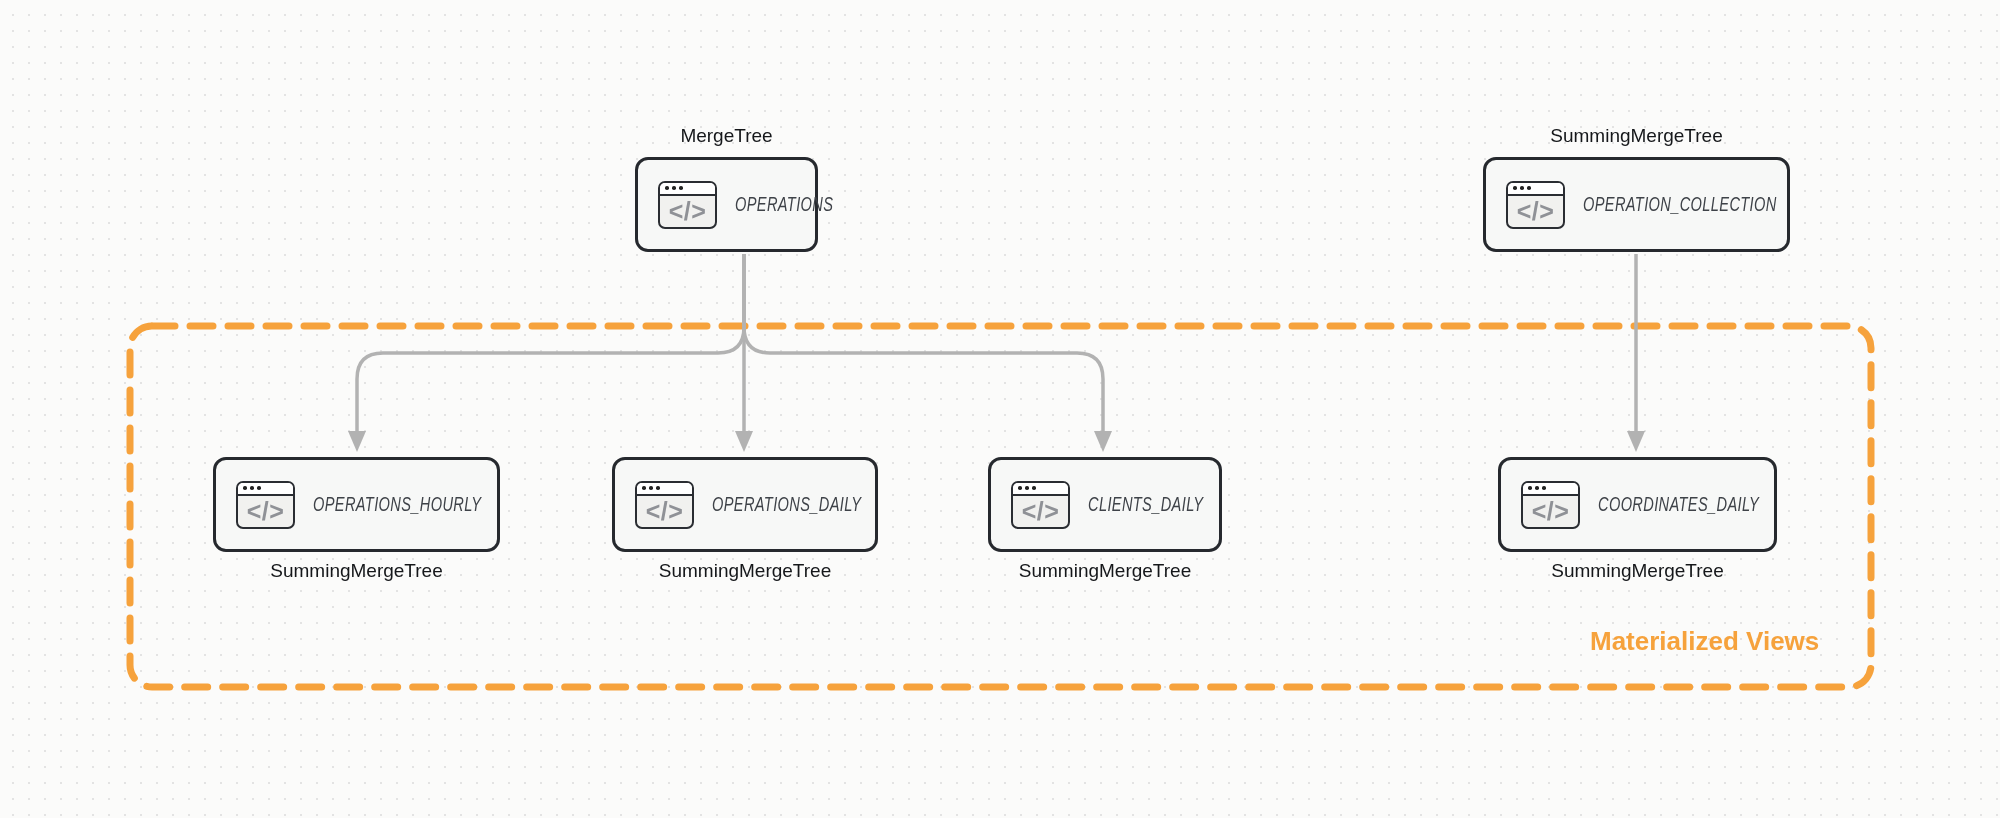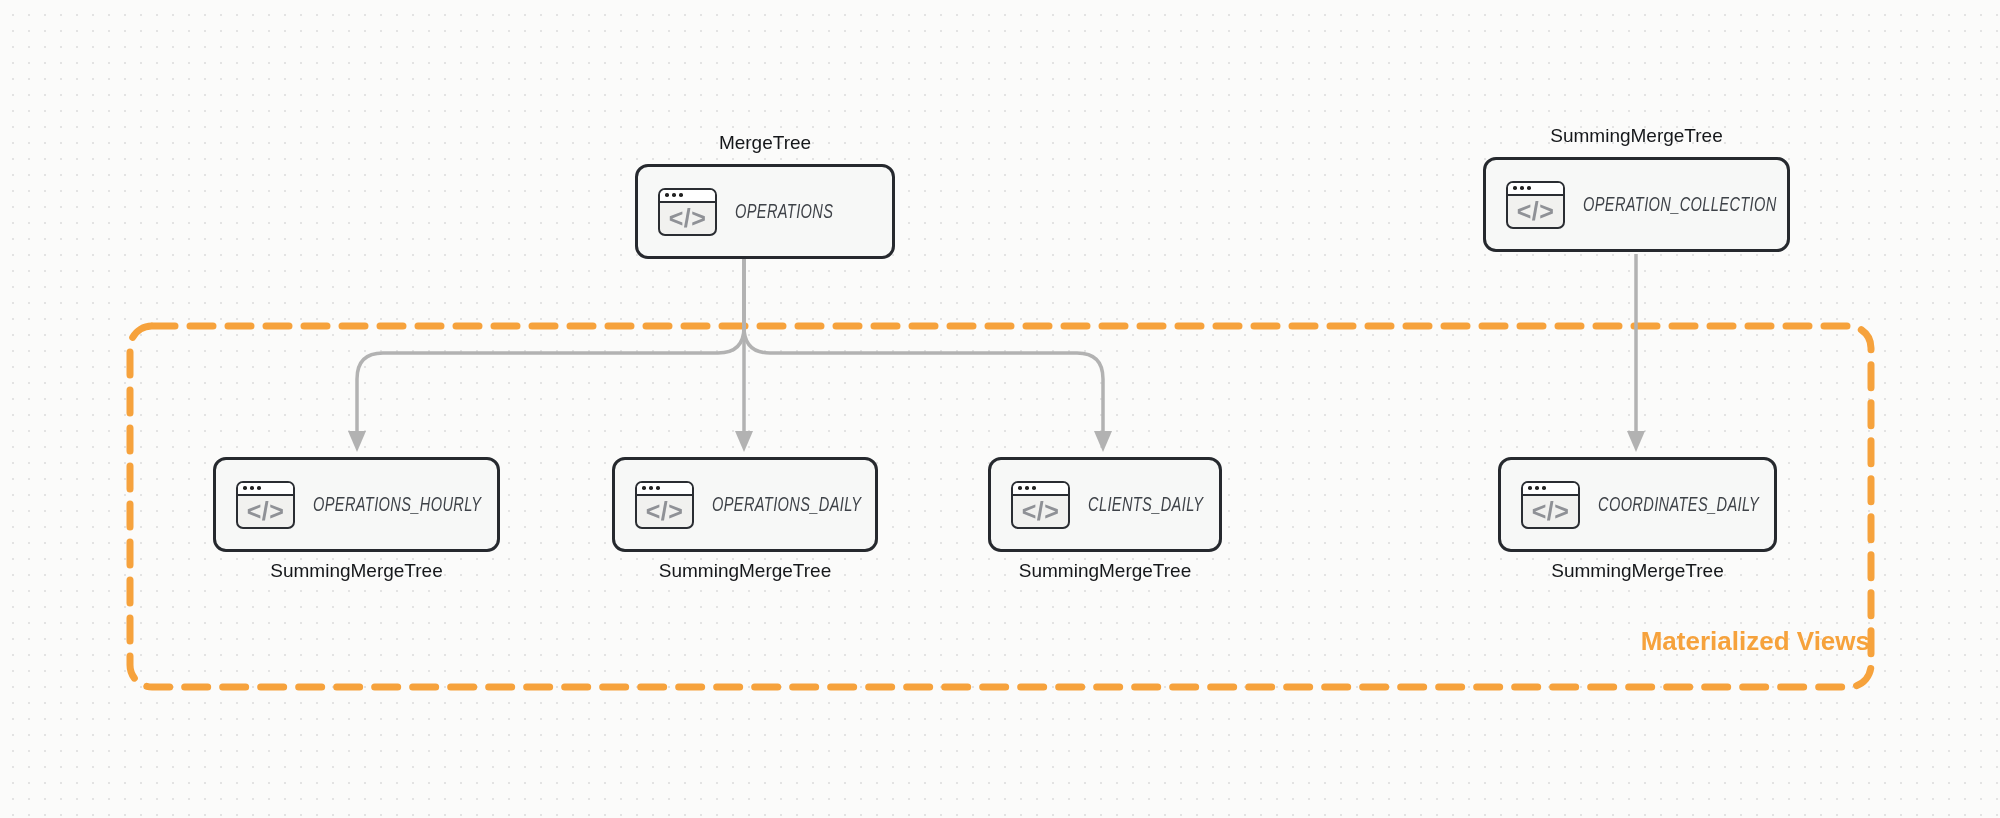--- a/index.html
+++ b/index.html
@@ -22,21 +22,21 @@
   .group-rect {
     fill: none; stroke: #F6A23C; stroke-width: 7;
     stroke-dasharray: 23 15; stroke-linecap: round;
   }
 
   .node {
     position: absolute; height: 95px; box-sizing: border-box;
     background: #F7F8F7; border: 3.5px solid #26292E; border-radius: 13px;
     display: flex; align-items: center; padding-left: 20px;
   }
-  .n-operations   { left: 635px;  top: 157px; width: 260px; margin-top: 7px; }
+  .n-operations   { left: 635px;  top: 157px; width: 183px; }
   .n-collection   { left: 1483px; top: 157px; width: 307px; }
   .n-hourly       { left: 213px;  top: 457px; width: 287px; }
   .n-daily        { left: 612px;  top: 457px; width: 266px; }
   .n-clients      { left: 988px;  top: 457px; width: 234px; }
   .n-coordinates  { left: 1498px; top: 457px; width: 279px; }
 
   .engine {
     position: absolute; left: 50%; transform: translateX(-50%);
     white-space: nowrap; font-size: 19px; color: #15171A; line-height: 24px;
   }
@@ -59,21 +59,21 @@
     color: #8F9196; font-weight: bold; font-size: 25px; letter-spacing: 0.5px;
     line-height: 1;
   }
   .title {
     margin-left: 18px; font-size: 20px; font-style: italic; color: #3E4248;
     white-space: nowrap; letter-spacing: 0.5px;
     transform: scaleX(0.73); transform-origin: left center;
   }
   .group-label {
     position: absolute; left: 1590px; top: 626px; width: 280px;
-    text-align: right; font-size: 26px; font-weight: 600; color: #F6A23C;
+    text-align: left; font-size: 26px; font-weight: 600; color: #F6A23C;
     white-space: nowrap;
   }
 </style>
 </head>
 <body>
 
 <div class="canvas">
 
   <svg class="overlay" viewBox="0 0 2000 818">
 

